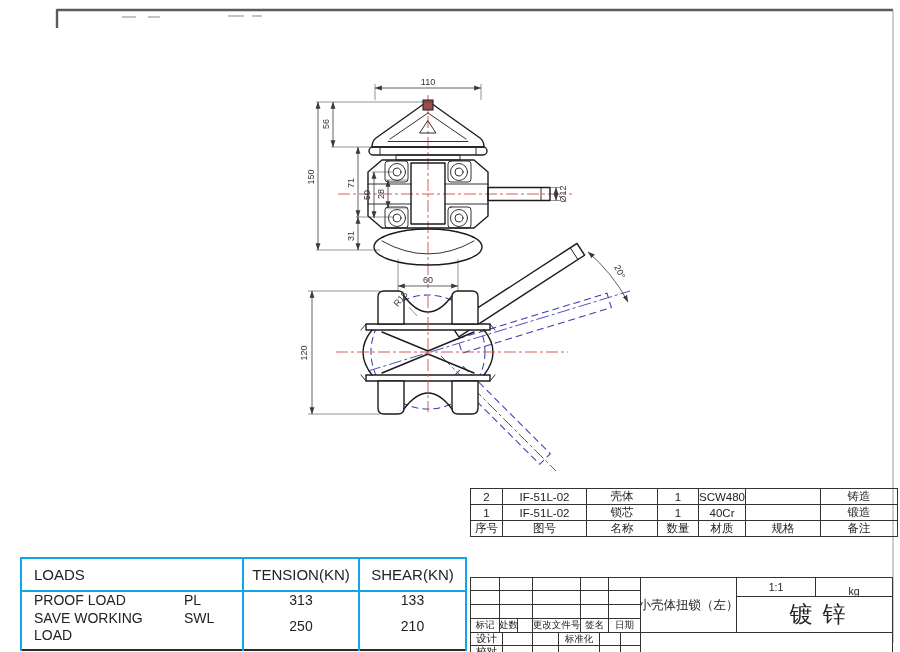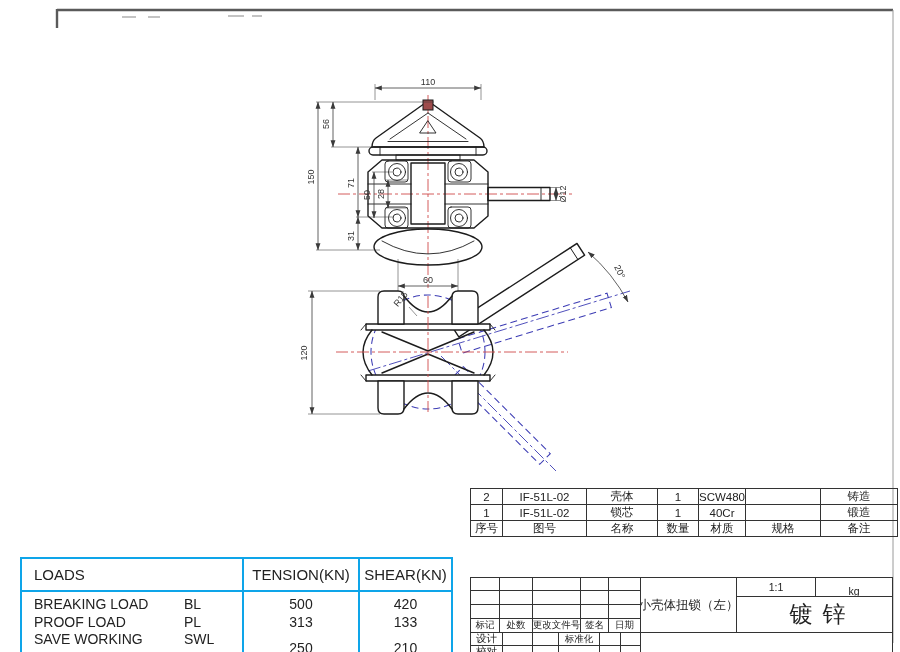--- a/index.html
+++ b/index.html
@@ -21,21 +21,21 @@
   .framethin{stroke:#9a9a9a;stroke-width:1;}
   .smudge{fill:#c3c3c3;}
 
   
   table.loads{position:absolute;left:20px;top:557px;border-collapse:collapse;table-layout:fixed;
               border:2px solid #2b2b2b;}
   table.loads td{border:2px solid #0ea5e9;box-sizing:border-box;}
   table.loads tr.ld td{border-top:0;border-bottom:0;padding:0 0;}
   .loads .h1{width:222px;height:33px;font-size:15px;padding-left:12px;}
   .loads .h2{width:116px;font-size:15px;text-align:center;}
-  .loads .h3{width:93px;font-size:15px;text-align:center;}
+  .loads .h3{width:107px;font-size:15px;text-align:center;}
   .loads .nm{display:flex;padding-left:12px;font-size:14px;line-height:17.5px;}
   .loads .nm .n{width:150px;}
   .loads .num{text-align:center;font-size:14px;line-height:17.5px;}
 
   
   table.parts{position:absolute;left:470px;top:488px;border-collapse:collapse;table-layout:fixed;
               border:1px solid #333;}
   table.parts td{border:1px solid #333;height:16px;font-size:11.5px;text-align:center;
                  padding:0;box-sizing:border-box;overflow:hidden;white-space:nowrap;}
 
@@ -207,30 +207,20 @@
     </g>
   </g>
 </svg>
 
 <table class="loads">
   <tbody>
         <tr>
     <td class="h1">LOADS</td>
     <td class="h2">TENSION(KN)</td>
     <td class="h3">SHEAR(KN)</td>
-  </tr>
-  <tr class="ld">
-    <td style="padding-top:4px;">
-            <div class="nm">
-              <span class="n">BREAKING LOAD</span>
-              <span>BL</span>
-            </div>
-          </td>
-    <td class="num" style="padding-top:4px;">500</td>
-    <td class="num" style="padding-top:4px;">420</td>
   </tr>
   <tr class="ld">
     <td>
             <div class="nm">
               <span class="n">PROOF LOAD</span>
               <span>PL</span>
             </div>
           </td>
     <td class="num">313</td>
     <td class="num">133</td>
@@ -301,21 +291,21 @@
   <div class="tc" style="left:62px;top:13px;width:49px;height:15px;"></div>
   <div class="tc" style="left:110px;top:13px;width:29px;height:15px;"></div>
   <div class="tc" style="left:138px;top:13px;width:33px;height:15px;"></div>
   <div class="tc" style="left:0;top:27px;width:30px;height:15px;"></div>
   <div class="tc" style="left:29px;top:27px;width:34px;height:15px;"></div>
   <div class="tc" style="left:62px;top:27px;width:49px;height:15px;"></div>
   <div class="tc" style="left:110px;top:27px;width:29px;height:15px;"></div>
   <div class="tc" style="left:138px;top:27px;width:33px;height:15px;"></div>
 
   <div class="tc f9" style="left:0;top:41px;width:30px;height:15px;">标记</div>
-  <div class="tc f9" style="left:29px;top:41px;width:34px;height:15px;">处数</div>
+  <div class="tc f9" style="left:29px;top:41px;width:19px;height:15px;">处数</div>
   <div class="tc f9" style="left:62px;top:41px;width:49px;height:15px;">更改文件号</div>
   <div class="tc f9" style="left:110px;top:41px;width:29px;height:15px;">签名</div>
   <div class="tc f9" style="left:138px;top:41px;width:33px;height:15px;">日期</div>
 
   <div class="tc f12" style="left:170px;top:0;width:97px;height:56px;">小壳体扭锁（左）</div>
   <div class="tc f10" style="left:266px;top:0;width:80px;height:20px;">1:1</div>
   <div class="tc f10" style="left:345px;top:0;width:78px;height:28px;">kg</div>
   <div class="tc finish" style="left:266px;top:19px;width:157px;height:37px;">镀锌</div>
 
   <div class="tc f10" style="left:0;top:55px;width:33px;height:14px;text-align:center;">设计</div>

